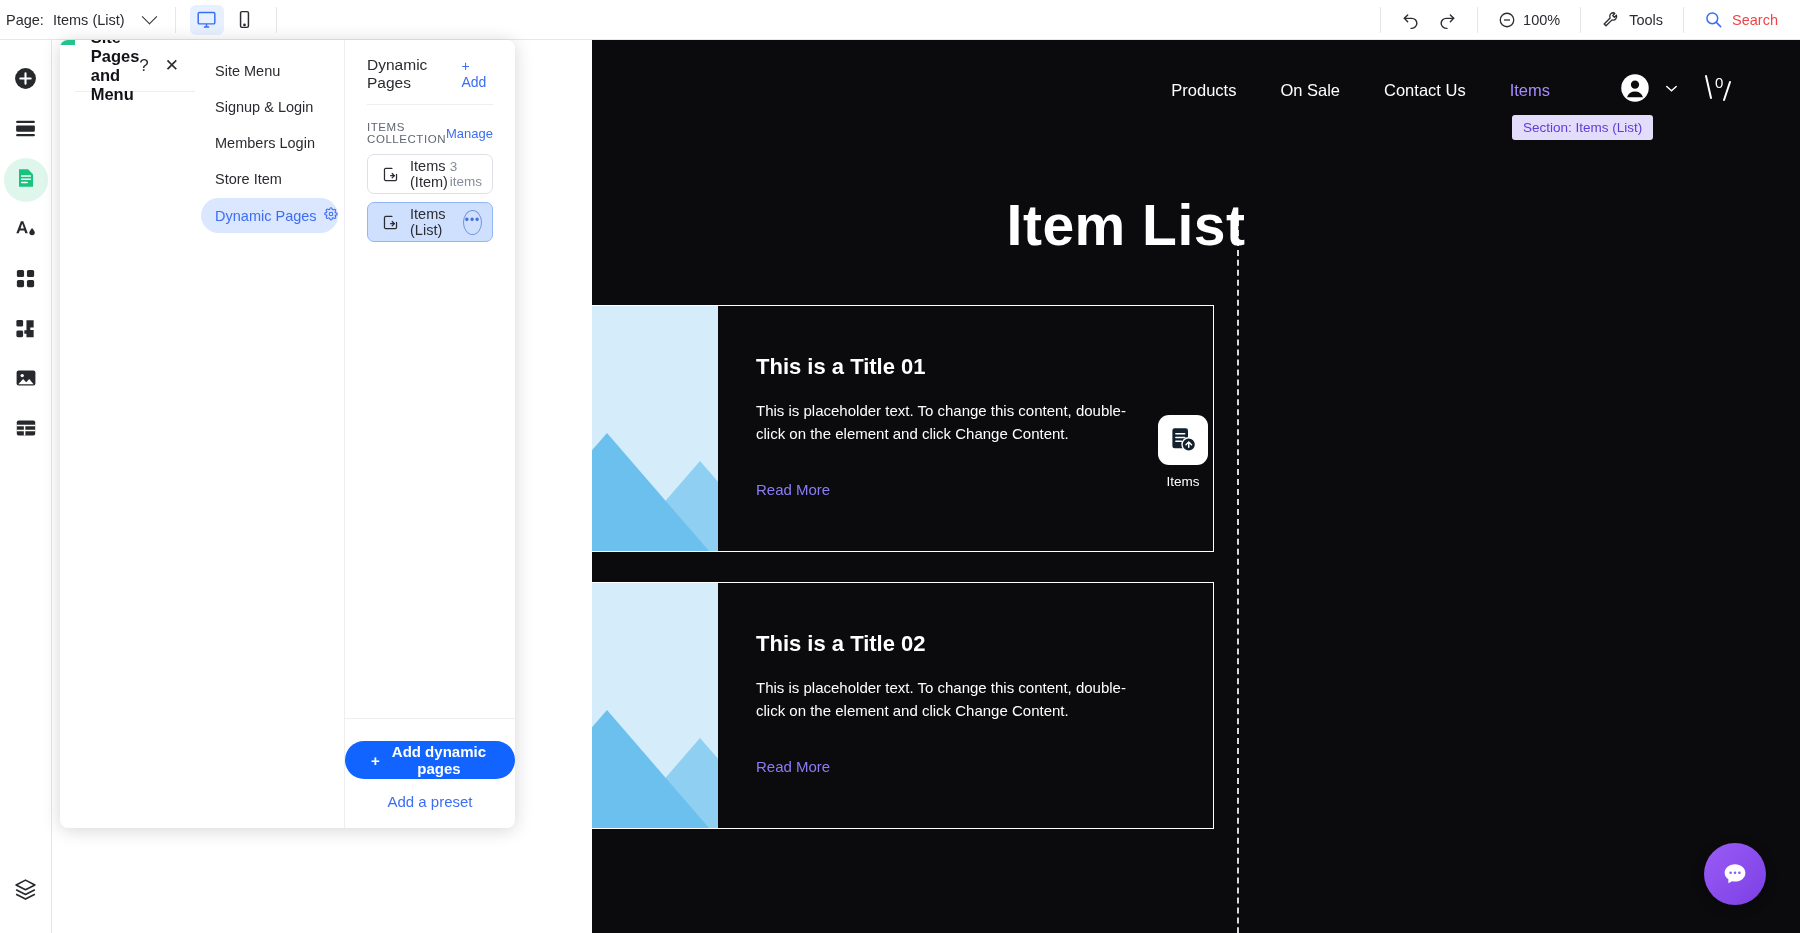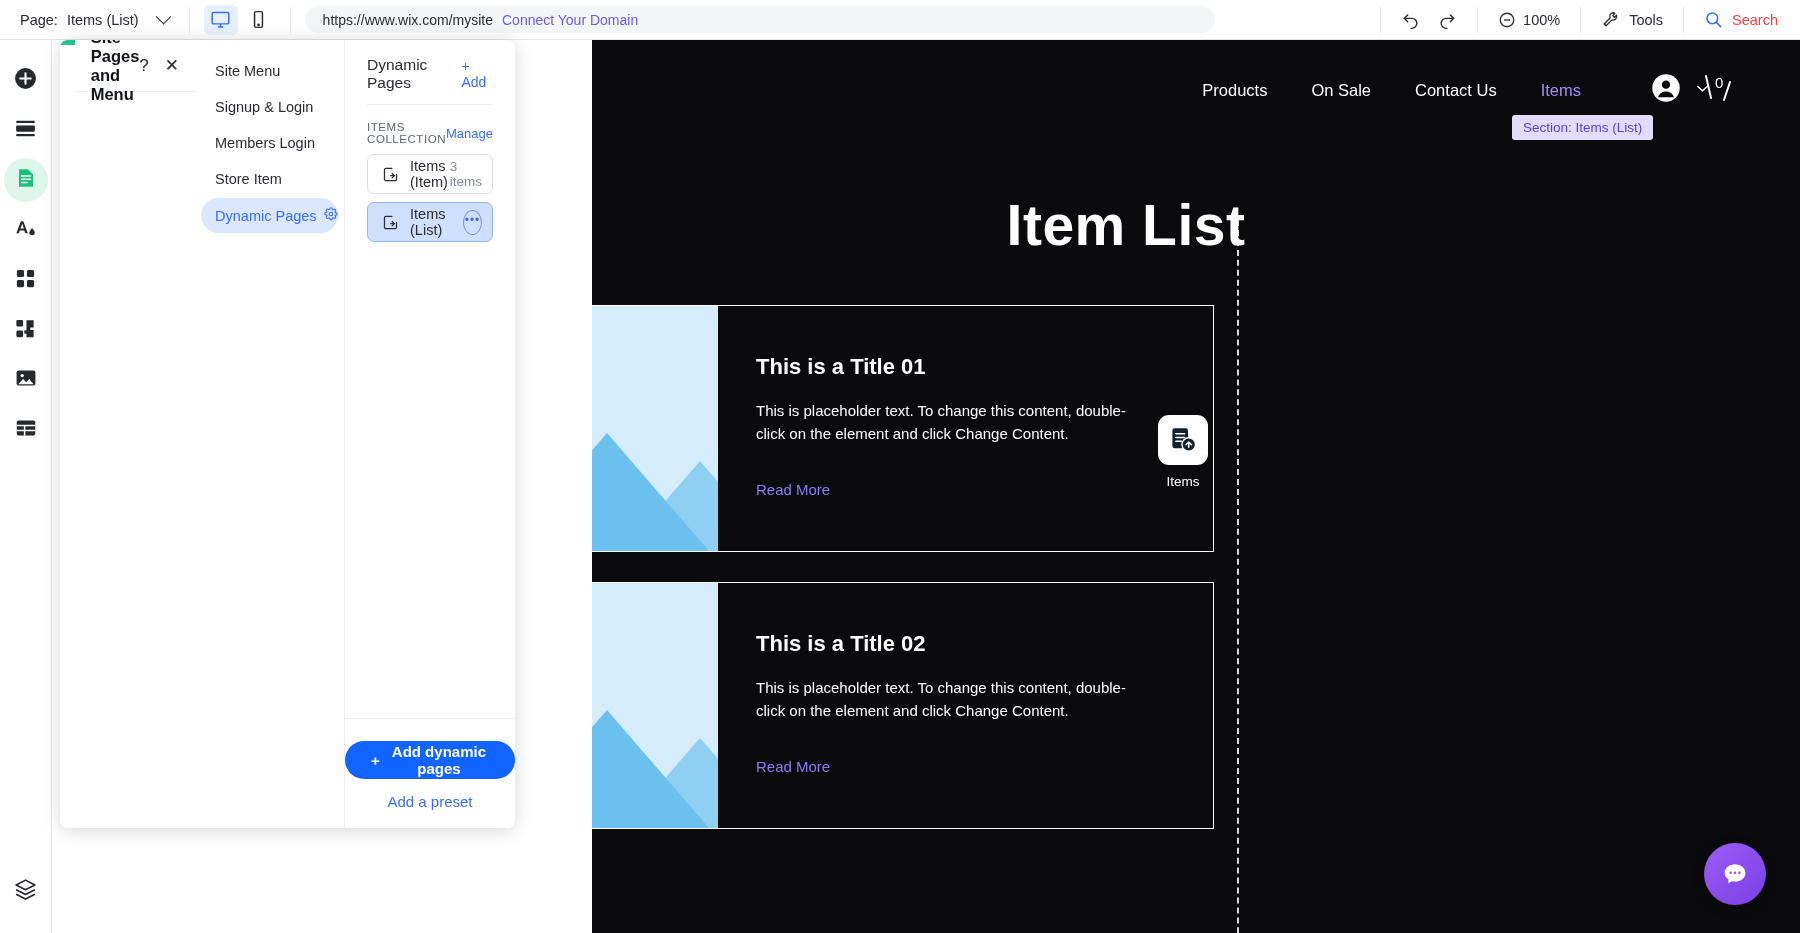--- a/index.html
+++ b/index.html
@@ -13,21 +13,21 @@
 
   
   #topbar {
     position: absolute; left: 0; top: 0; width: 1800px; height: 40px;
     background: #ffffff; border-bottom: 1px solid #e5e7ea;
     display: flex; align-items: center;
   }
   .tb-seg { display: flex; align-items: center; height: 40px; }
   .tb-divider { width: 1px; height: 26px; background: #e5e7ea; }
 
-  #page-selector { display: flex; align-items: center; gap: 9px; padding-left: 20px; padding-right: 14px; cursor: pointer; }
+  #page-selector { display: flex; align-items: center; gap: 9px; padding-left: 6px; padding-right: 14px; cursor: pointer; }
   .tb-label { font-size: 14.5px; color: #2b2c31; }
   .tb-value { font-size: 14.5px; color: #2b2c31; }
   .chev {
     width: 11px; height: 11px; border-right: 1.6px solid #2b2c31; border-bottom: 1.6px solid #2b2c31;
     transform: rotate(45deg) translate(-2px,-2px); margin-left: 10px; margin-right: 6px;
   }
 
   #device-toggle { display: flex; align-items: center; gap: 4px; padding: 0 14px; }
   .dev-btn { width: 34px; height: 30px; border-radius: 6px; display:flex; align-items:center; justify-content:center; cursor:pointer; }
   .dev-btn.active { background: #e7f0ff; }
@@ -138,21 +138,21 @@
   #canvas {
     position: absolute; left: 592px; top: 40px; width: 1208px; height: 893px;
     background: #e8eaed; overflow: hidden;
   }
   #site {
     position: absolute; left: 0; top: 0; width: 1208px; height: 893px;
     background: #0b0b0d;
   }
   #site-header {
     height: 100px; background: #0b0b0d; display: flex; align-items: center;
-    justify-content: flex-end; padding-right: 88px; gap: 44px; position: relative;
+    justify-content: flex-end; padding-right: 119px; gap: 44px; position: relative;
   }
   .nav-link { font-size: 16.5px; color: #ffffff; cursor: pointer; }
   .nav-link.current { color: #a78bfa; }
   #acct { display: flex; align-items: center; gap: 12px; margin-left: 26px; }
   #cart-wrap { position: absolute; right: 62px; top: 30px; display: flex; align-items: flex-start; }
   #cart-count { font-size: 15px; color: #ffffff; }
 
   #section-tooltip {
     position: absolute; left: 920px; top: 75px;
     background: #e4dcfb; color: #5a3ed6; font-size: 13.5px;
@@ -224,24 +224,20 @@
     <div class="dev-btn">
       <svg width="21" height="21" viewBox="0 0 24 24" fill="none" stroke="#2b2c31" stroke-width="1.7">
         <rect x="7.5" y="3" width="9" height="18" rx="1.6"></rect>
           <circle cx="12" cy="18.2" r="0.7" fill="#2b2c31"></circle>
       </svg>
     </div>
   </div>
 
   <div class="tb-divider"></div>
 
-  <div id="url-bar">
-    <span id="url-text">https://www.wix.com/mysite</span>
-    <span id="connect-domain">Connect Your Domain</span>
-  </div>
 
   <div class="tb-right">
     <div class="tb-divider"></div>
     <div id="undo-redo">
       <span class="tb-icon-btn">
         <svg width="20" height="20" viewBox="0 0 24 24" fill="none" stroke="#2b2c31" stroke-width="1.7" stroke-linecap="round" stroke-linejoin="round">
           <path d="M8 6L4 10l4 4"></path>
             <path d="M4 10h9a6 6 0 0 1 0 12h-1"></path>
         </svg>
       </span>

